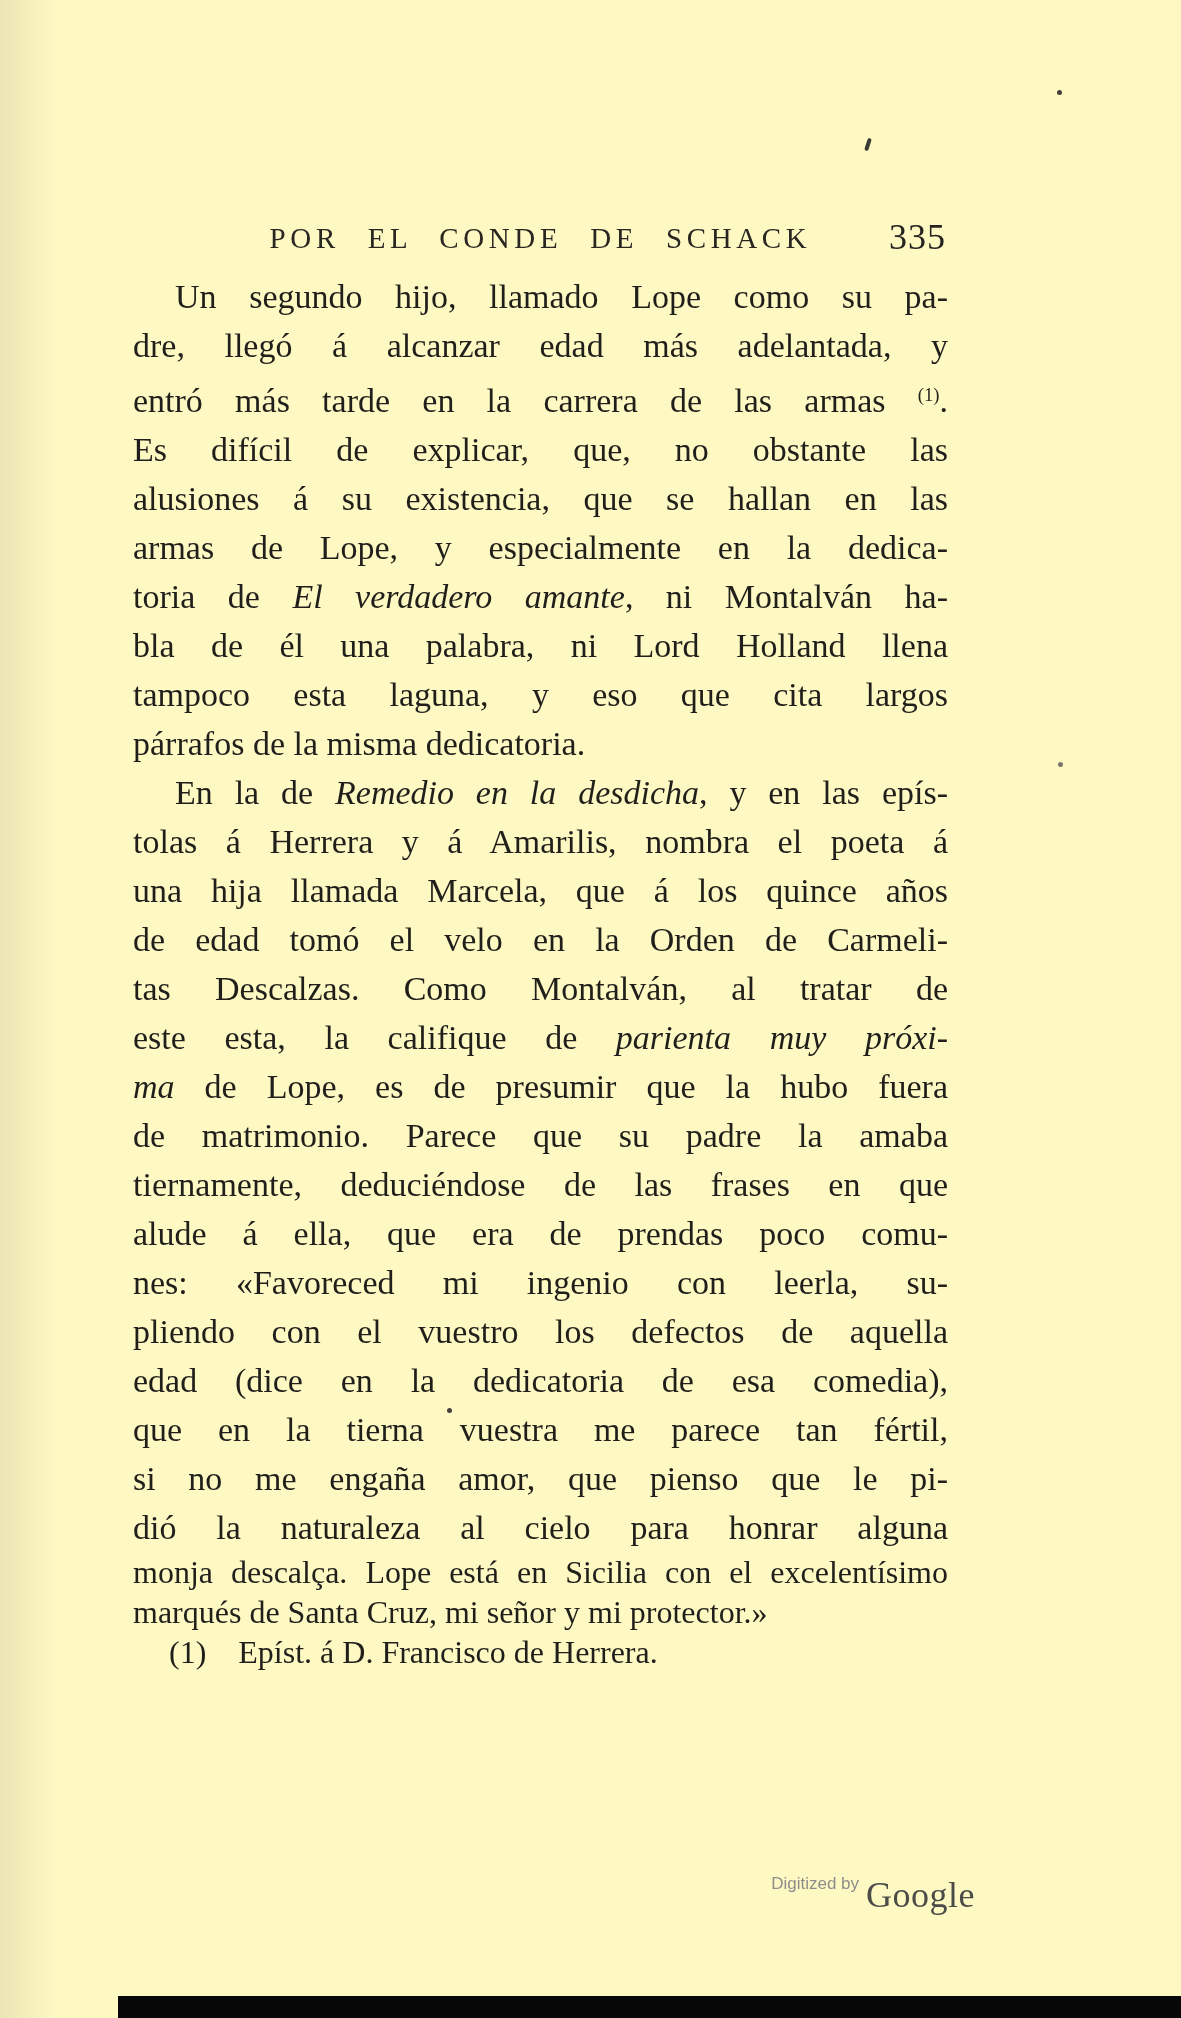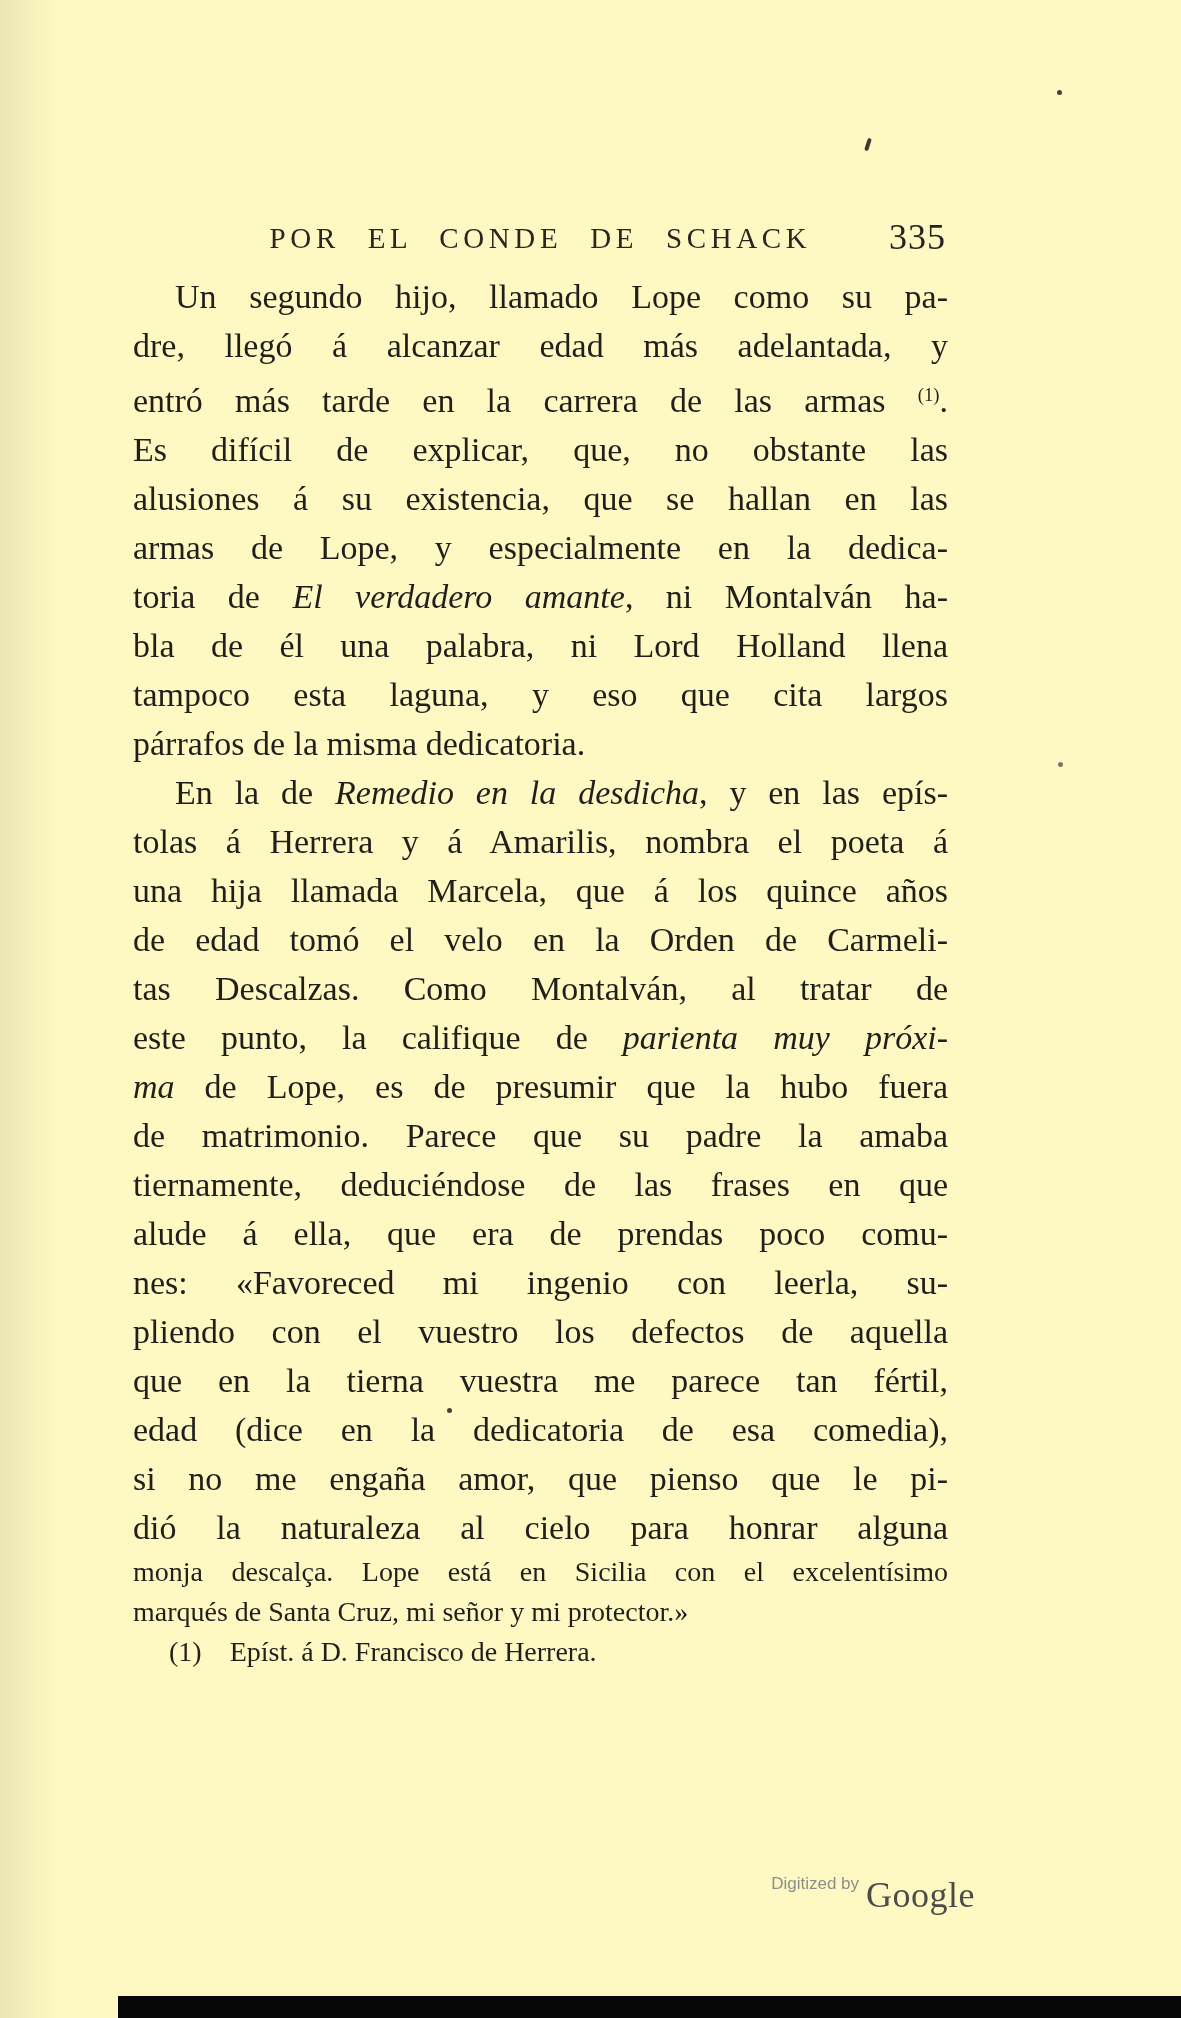--- a/index.html
+++ b/index.html
@@ -32,21 +32,21 @@
     position: absolute; top: 272px; left: 133px; width: 815px;
     font-size: 34px; line-height: 49px;
   }
   .line { text-align: justify; text-align-last: justify; }
   .line.no-just { text-align: right; text-align-last: left; }
   .text-block .line.indent { text-indent: 42px; }
   .it { font-style: italic; }
   .sup { font-size: 0.55em; vertical-align: 0.6em; letter-spacing: 0; }
   .footnote {
     position: absolute; top: 1552px; left: 133px; width: 815px;
-    font-size: 28px; line-height: 40px;
+    font-size: 32px; line-height: 40px;
   }
   .footnote .line.indent { text-indent: 36px; }
   .watermark {
     position: absolute; top: 1874px; right: 206px;
     display: flex; align-items: flex-start; gap: 7px;
   }
   .wm-prefix { font-family: "Liberation Sans", sans-serif; font-size: 17px; color: #8d8d8b; }
   .wm-brand  { font-size: 36px; color: #4b4b48; letter-spacing: 0.5px; }
   .bottom-bar {
     position: absolute; left: 118px; right: 0; bottom: 0; height: 22px;
@@ -79,29 +79,29 @@
       <div class="line"><span class="">armas de Lope, y especialmente en la dedica-</span></div>
       <div class="line"><span class="">toria de </span><span class="it">El verdadero amante</span><span class="">, ni Montalván ha-</span></div>
       <div class="line"><span class="">bla de él una palabra, ni Lord Holland llena</span></div>
       <div class="line"><span class="">tampoco esta laguna, y eso que cita largos</span></div>
       <div class="line no-just"><span class="">párrafos de la misma dedicatoria.</span></div>
       <div class="line indent"><span class="">En la de </span><span class="it">Remedio en la desdicha</span><span class="">, y en las epís-</span></div>
       <div class="line"><span class="">tolas á Herrera y á Amarilis, nombra el poeta á</span></div>
       <div class="line"><span class="">una hija llamada Marcela, que á los quince años</span></div>
       <div class="line"><span class="">de edad tomó el velo en la Orden de Carmeli-</span></div>
       <div class="line"><span class="">tas Descalzas. Como Montalván, al tratar de</span></div>
-      <div class="line"><span class="">este punto, la califique de </span><span class="it">parienta muy próxi-</span></div>
+      <div class="line"><span class="">este esta, la califique de </span><span class="it">parienta muy próxi-</span></div>
       <div class="line"><span class="it">ma</span><span class=""> de Lope, es de presumir que la hubo fuera</span></div>
       <div class="line"><span class="">de matrimonio. Parece que su padre la amaba</span></div>
       <div class="line"><span class="">tiernamente, deduciéndose de las frases en que</span></div>
       <div class="line"><span class="">alude á ella, que era de prendas poco comu-</span></div>
       <div class="line"><span class="">nes: «Favoreced mi ingenio con leerla, su-</span></div>
       <div class="line"><span class="">pliendo con el vuestro los defectos de aquella</span></div>
+      <div class="line"><span class="">edad (dice en la dedicatoria de esa comedia),</span></div>
       <div class="line"><span class="">que en la tierna vuestra me parece tan fértil,</span></div>
-      <div class="line"><span class="">edad (dice en la dedicatoria de esa comedia),</span></div>
       <div class="line"><span class="">si no me engaña amor, que pienso que le pi-</span></div>
       <div class="line"><span class="">dió la naturaleza al cielo para honrar alguna</span></div>
     </div>
 
   <div class="footnote">
       <div class="line"><span class="">monja descalça. Lope está en Sicilia con el excelentísimo</span></div>
       <div class="line no-just"><span class="">marqués de Santa Cruz, mi señor y mi protector.»</span></div>
       <div class="line indent no-just"><span class="">(1) Epíst. á D. Francisco de Herrera.</span></div>
     </div>
 

